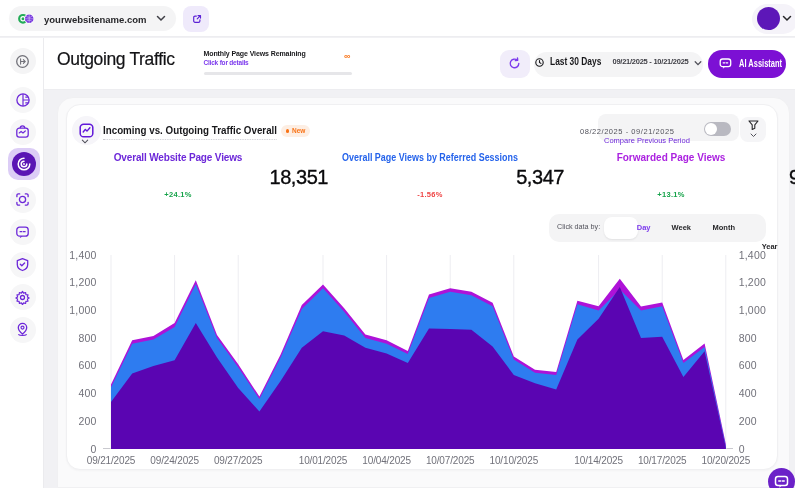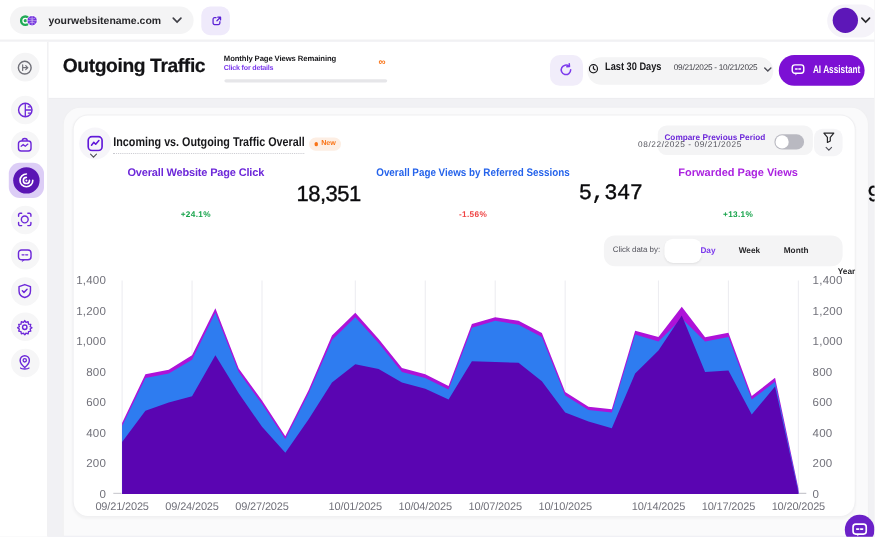--- a/index.html
+++ b/index.html
@@ -13,50 +13,50 @@
   border-right:1px solid #ebebee; }
 #panel { position:absolute; left:57px; top:97px; width:733px; height:391px; background:#fafafb;
   border-radius:16px 16px 0 0; border:1px solid #f0f0f2; }
 #card { position:absolute; left:66px; top:104px; width:712px; height:366px; background:#fff;
   border-radius:14px; border:1px solid #f0f0f2; box-shadow:0 1px 2px rgba(0,0,0,0.03); }
 #sitepill { position:absolute; left:8.5px; top:5.5px; width:167px; height:25.5px; background:#f4f4f5; border-radius:13px; }
 #sitetext { position:absolute; left:44px; top:14px; font-size:9.5px; font-weight:700; color:#27272a; }
 #sharebtn { position:absolute; left:183px; top:6px; width:26px; height:26px; background:#efeafb; border-radius:8px; }
 #avatarpill { position:absolute; left:752px; top:4px; width:46px; height:30px; background:#f5f3f9; border-radius:15px; }
 #avatar { position:absolute; left:756.5px; top:7px; width:23px; height:23px; border-radius:50%; background:#5d17b8; }
-#h1 { position:absolute; left:57px; top:49.3px; font-size:17.5px; font-weight:700; color:#131316; letter-spacing:-0.35px; -webkit-text-stroke:0.2px #131316; }
+#h1 { position:absolute; left:57px; top:49.3px; font-size:17.5px; font-weight:400; color:#131316; letter-spacing:-0.35px; -webkit-text-stroke:0.2px #131316; }
 #mt1 { position:absolute; left:203.5px; top:50.1px; font-size:7px; font-weight:700; color:#18181b; letter-spacing:-0.1px; line-height:1; }
 #mt2 { position:absolute; left:203.5px; top:59.6px; font-size:6.5px; font-weight:700; color:#7c3aed; line-height:1; letter-spacing:-0.2px; }
 #mbar { position:absolute; left:203.5px; top:71.5px; width:148px; height:3.5px; background:#e6e6e9; border-radius:2px; }
 #inf { position:absolute; left:344px; top:52px; font-size:9px; font-weight:700; color:#f97316; line-height:1; }
 #refbtn { position:absolute; left:500px; top:50px; width:30px; height:28px; background:#f1edfa; border-radius:9px; }
 #rangepill { position:absolute; left:534px; top:52px; width:169px; height:25px; background:#f4f4f5; border-radius:12.5px; }
 #rp1 { position:absolute; left:550px; top:57.2px; font-size:10px; font-weight:700; color:#18181b; line-height:1;
   white-space:nowrap; transform:scaleX(0.84); transform-origin:left top; }
-#rp2 { position:absolute; left:612.5px; top:58.3px; font-size:7.5px; font-weight:400; color:#3f3f46; letter-spacing:-0.25px; line-height:1; }
+#rp2 { position:absolute; left:612.5px; top:58.3px; font-size:7.5px; font-weight:700; color:#3f3f46; letter-spacing:-0.25px; line-height:1; }
 #aibtn { position:absolute; left:708px; top:50px; width:78px; height:28px; background:#7c10d4; border-radius:14px; }
 #aitext { position:absolute; left:738.5px; top:59px; font-size:10px; font-weight:700; color:#fff; line-height:1;
   white-space:nowrap; transform:scaleX(0.75); transform-origin:left top; }
 .sic { position:absolute; left:9.5px; width:26px; height:26px; border-radius:50%; background:#f6f6f7;
   display:flex; align-items:center; justify-content:center; }
 #active-ic { position:absolute; left:8px; top:148px; width:32px; height:32px; border-radius:10px;
   background:#dccdf6; display:flex; align-items:center; justify-content:center; }
 #active-in { width:24px; height:24px; border-radius:50%; background:#5a15b4;
   display:flex; align-items:center; justify-content:center; }
 #cicon { position:absolute; left:71.5px; top:115.5px; width:29px; height:29px; border-radius:50%; background:#f6f5f9;
   display:flex; align-items:center; justify-content:center; }
 #cicon svg { display:block; }
 #ctitle { position:absolute; left:103px; top:124px; font-size:11.5px; font-weight:700; color:#18181b; line-height:1.1;
   border-bottom:1px dotted #c9c9cf; padding-bottom:2.5px; transform:scaleX(0.851); transform-origin:left top; }
 #badge { position:absolute; left:281px; top:124.5px; height:12.5px; padding:0 5px 0 4.5px; background:#fdeee3;
   border-radius:7px; display:flex; align-items:center; gap:3px; }
 #badge .dot { width:3.5px; height:3.5px; border-radius:50%; background:#f97316; }
 #badge .bt { font-size:6.5px; font-weight:700; color:#f97316; }
 #cmpbox { position:absolute; left:598px; top:114px; width:141px; height:27px; background:#f4f4f5; border-radius:8px; }
-#cmp1 { position:absolute; left:604px; top:121px; font-size:7.5px; font-weight:700; color:#6d28d9; line-height:1; }
+#cmp1 { position:absolute; left:604px; top:137px; font-size:7.5px; font-weight:400; color:#6d28d9; line-height:1; }
 #cmp2 { position:absolute; left:580px; top:127.5px; font-size:7.5px; font-weight:400; color:#52525b; letter-spacing:0.55px; line-height:1; }
 #toggle { position:absolute; left:704px; top:121.5px; width:27px; height:14px; background:#b9b9c1; border-radius:7px; }
 #knob { position:absolute; left:705px; top:122.5px; width:12px; height:12px; background:#fff; border-radius:50%; }
 #filterbtn { position:absolute; left:740px; top:117px; width:26px; height:24.5px; background:#f5f5f7; border-radius:8px; }
 .stitle { position:absolute; top:152.7px; font-size:10px; font-weight:700; width:300px; text-align:center; line-height:1; }
 .sval { position:absolute; top:166.7px; font-size:20px; font-weight:400; color:#0a0a0c; width:300px; text-align:right; letter-spacing:-0.45px; line-height:1; -webkit-text-stroke:0.35px currentColor; }
 .sdelta { position:absolute; top:191.2px; font-size:7.5px; font-weight:700; width:300px; text-align:center; letter-spacing:0.3px; line-height:1; }
 #sdb { position:absolute; left:549px; top:214px; width:217px; height:28px; background:#f4f4f5; border-radius:10px; }
 #sdbl { position:absolute; left:557px; top:223.3px; font-size:7.2px; font-weight:400; color:#52525b; line-height:1; }
 #daypill { position:absolute; left:603.5px; top:217px; width:34px; height:22px; background:#fff; border-radius:8px;
@@ -207,25 +207,25 @@
 <div id="toggle"></div>
 <div id="knob"></div>
 <div id="filterbtn"></div>
 <svg class="abs" style="left:748px;top:120px" width="11" height="10" viewBox="0 0 11 10">
   <path d="M1 1 h9 L6.8 4.8 V8.2 l-2.6 1.3 V4.8 Z" stroke="#27272a" stroke-width="1.1" fill="none" stroke-linejoin="round"></path>
 </svg>
 <svg class="abs" style="left:749.5px;top:132.5px" width="7" height="5" viewBox="0 0 7 5">
   <path d="M1 1 L3.5 3.5 L6 1" stroke="#52525b" stroke-width="1" fill="none" stroke-linecap="round"></path>
 </svg>
 
-<div class="stitle" style="left:28px; color:#6d28d9; letter-spacing:-0.15px;">Overall Website Page Click</div>
+<div class="stitle" style="left:28px; color:#6d28d9; letter-spacing:-0.15px;">Overall Website Page Views</div>
 <div class="sval" style="left:28px;">18,351</div>
 <div class="sdelta" style="left:28px; color:#16a34a;">+24.1%</div>
 <div class="stitle" style="left:280px; color:#2563eb; transform:scaleX(0.895);">Overall Page Views by Referred Sessions</div>
-<div class="sval" style="left:284px;font-family:Liberation Mono, monospace;">5,347</div>
+<div class="sval" style="left:264px;">5,347</div>
 <div class="sdelta" style="left:280px; color:#ef4444;">-1.56%</div>
 <div class="stitle" style="left:521px; color:#ab22e0;">Forwarded Page Views</div>
 <div class="sval" style="left:521px;">924</div>
 <div class="sdelta" style="left:521px; color:#16a34a;">+13.1%</div>
 
 <div id="sdb"></div>
 <div id="sdbl">Click data by:</div>
 <div id="daypill"></div>
 <div class="sdbt" style="left:590.5px; color:#7c3aed;">Day</div>
 <div class="sdbt" style="left:631px; color:#27272a;">Week</div>

